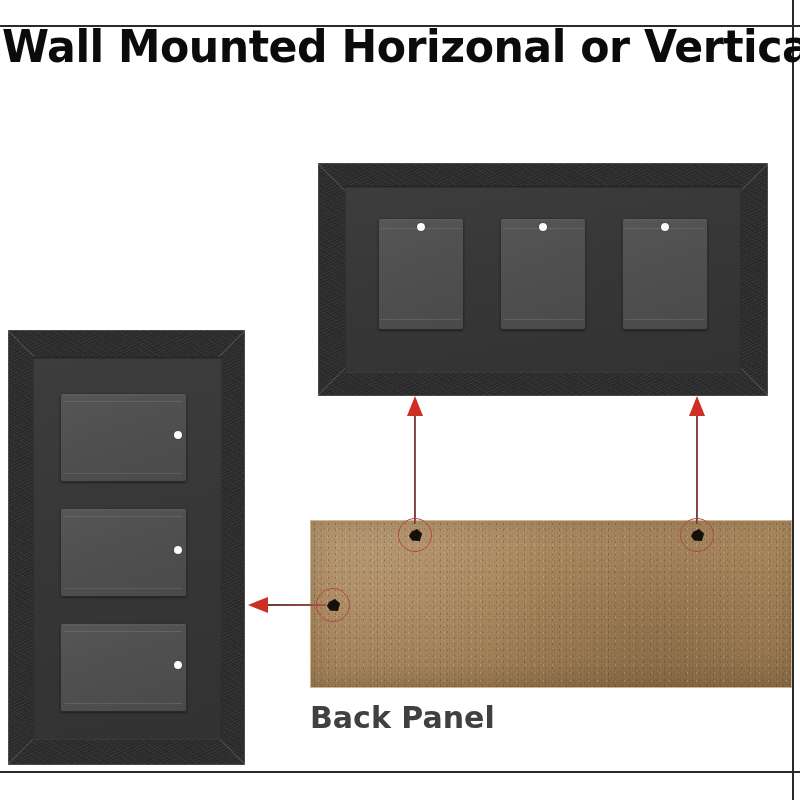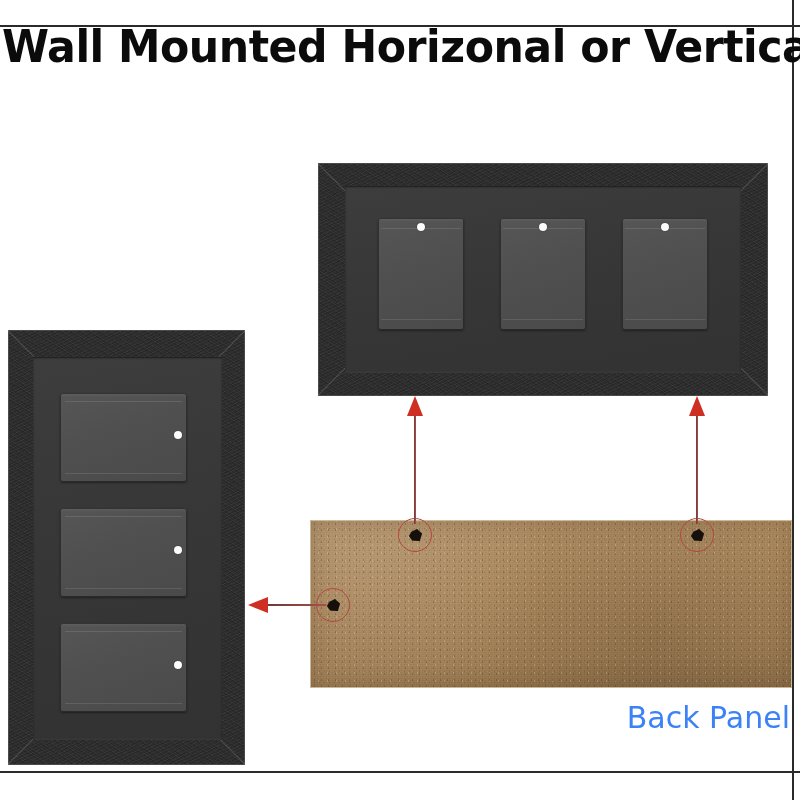--- a/index.html
+++ b/index.html
@@ -180,25 +180,25 @@
   }
   .arrow-head.left {
     border-top: 8px solid transparent;
     border-bottom: 8px solid transparent;
     border-right: 20px solid #cf2e22;
   }
 
   
   #caption {
     position: absolute;
-    text-align: right;
+    text-align: left;
     font-family: "DejaVu Sans", sans-serif;
     font-size: 30px;
-    font-weight: normal;
-    color: #3b82f6;
+    font-weight: bold;
+    color: #404040;
     white-space: nowrap;
   }
 </style>
 </head>
 <body>
 
 <div id="canvas">
 
   <div class="rule rule-top"></div>
   <div class="rule rule-right"></div>

